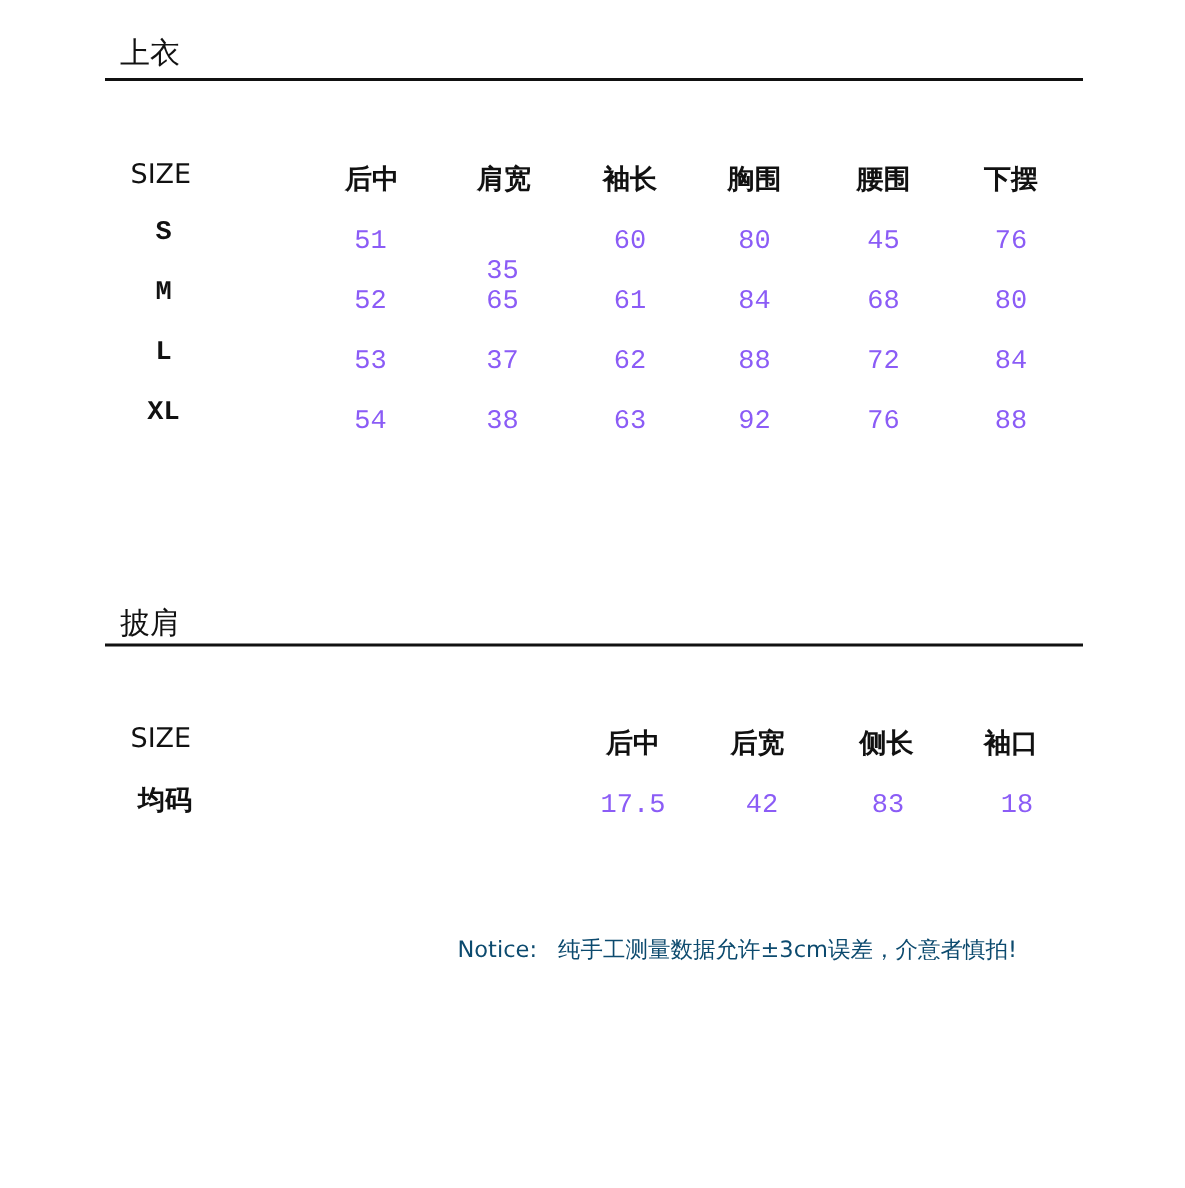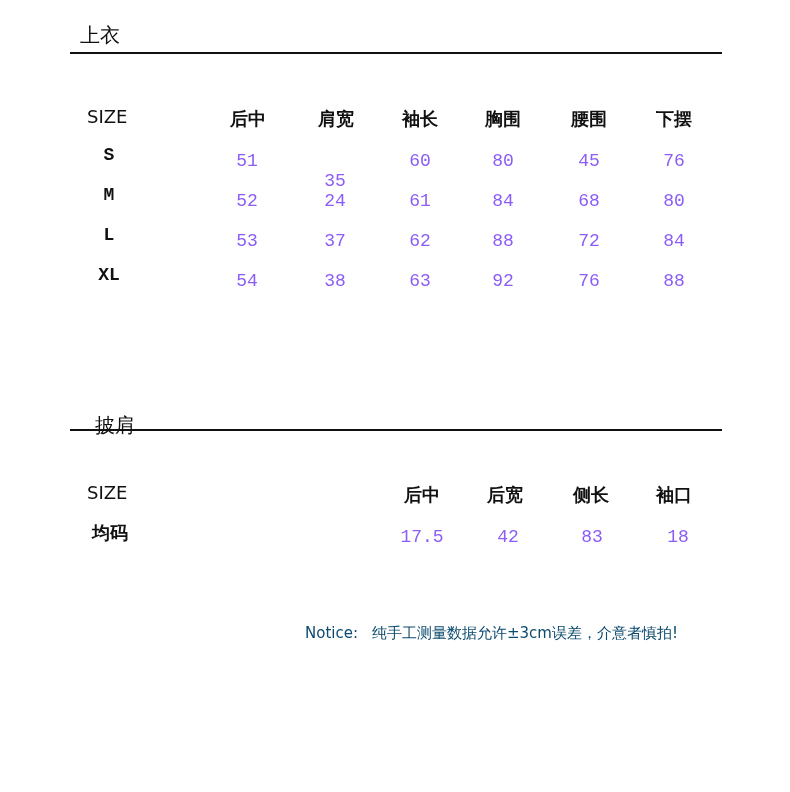--- a/index.html
+++ b/index.html
@@ -44,21 +44,21 @@
       <div class="cell val" style="left:335px; top:151px;margin-top:20px;">35</div>
       <div class="cell val" style="left:420px; top:151px;">60</div>
       <div class="cell val" style="left:503px; top:151px;">80</div>
       <div class="cell val" style="left:589px; top:151px;">45</div>
       <div class="cell val" style="left:674px; top:151px;">76</div>
     </div>
 
     <div>
       <div class="cell sizelabel" style="left:109px; top:185px;">M</div>
       <div class="cell val" style="left:247px; top:191px;">52</div>
-      <div class="cell val" style="left:335px; top:191px;">24</div>
+      <div class="cell val" style="left:335px; top:191px;">65</div>
       <div class="cell val" style="left:420px; top:191px;">61</div>
       <div class="cell val" style="left:503px; top:191px;">84</div>
       <div class="cell val" style="left:589px; top:191px;">68</div>
       <div class="cell val" style="left:674px; top:191px;">80</div>
     </div>
 
     <div>
       <div class="cell sizelabel" style="left:109px; top:225px;">L</div>
       <div class="cell val" style="left:247px; top:231px;">53</div>
       <div class="cell val" style="left:335px; top:231px;text-align:center;">37</div>
@@ -74,21 +74,21 @@
       <div class="cell val" style="left:335px; top:271px;">38</div>
       <div class="cell val" style="left:420px; top:271px;">63</div>
       <div class="cell val" style="left:503px; top:271px;">92</div>
       <div class="cell val" style="left:589px; top:271px;">76</div>
       <div class="cell val" style="left:674px; top:271px;">88</div>
     </div>
   </div>
 </div>
 
 <div>
-  <div class="section-title" style="top:412px;margin-left:15px;">披肩</div>
+  <div class="section-title" style="top:402px;">披肩</div>
   <div class="rule" style="top:429px;"></div>
 
   <div>
     <div class="size-hdr" style="top:482px;">SIZE</div>
 
     <div class="cell hdr" style="left:422px; top:483px;">后中</div>
     <div class="cell hdr" style="left:505px; top:483px;">后宽</div>
     <div class="cell hdr" style="left:591px; top:483px;">侧长</div>
     <div class="cell hdr" style="left:674px; top:483px;">袖口</div>
 

